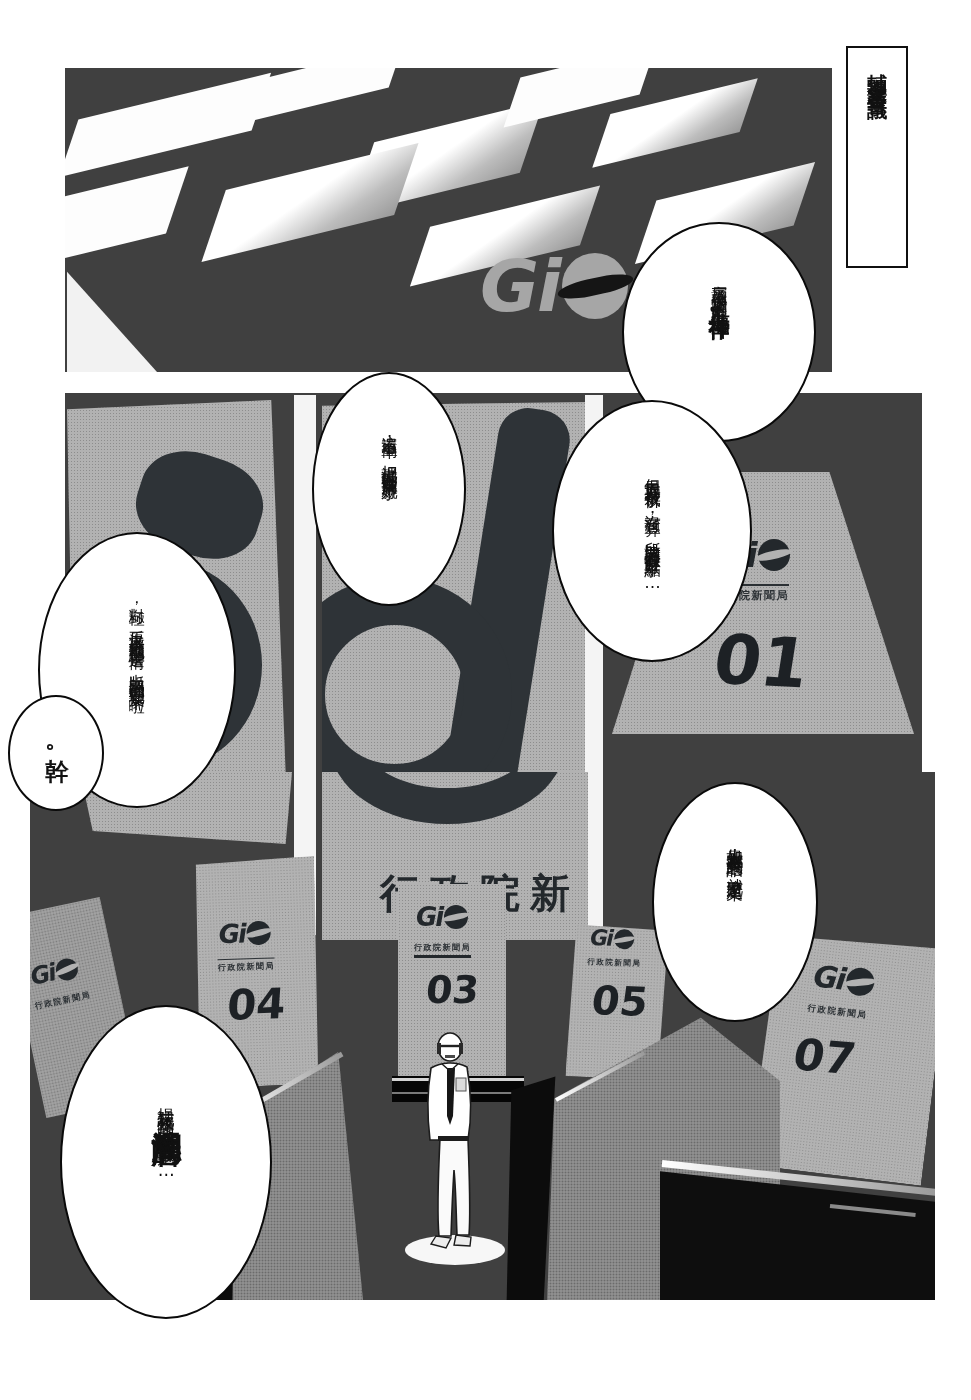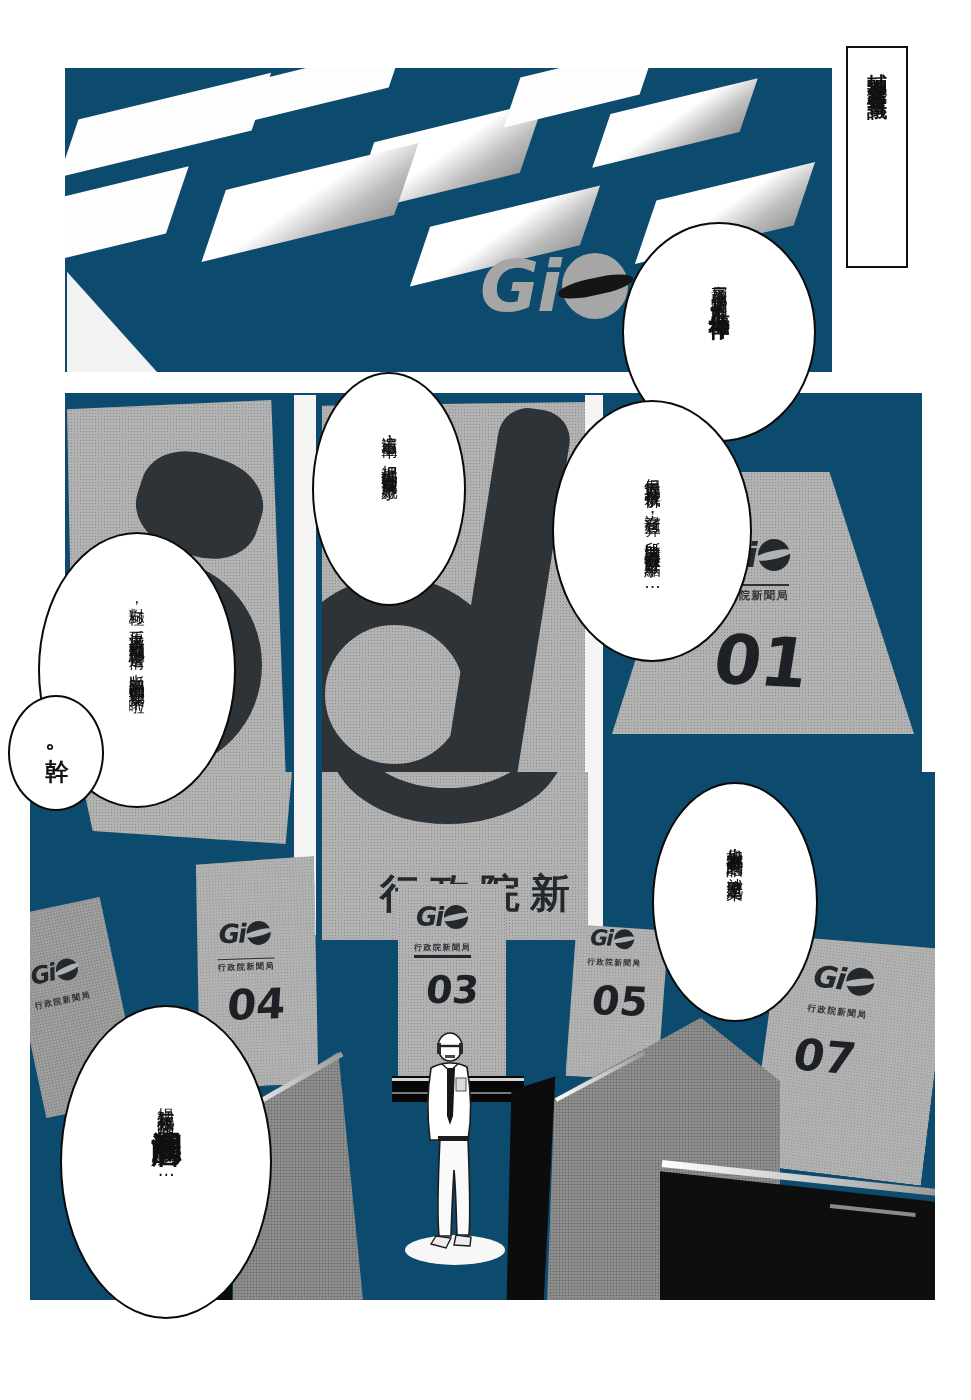--- a/index.html
+++ b/index.html
@@ -1,19 +1,19 @@
 <!DOCTYPE html>
 <html><head>
 <meta charset="utf-8">
 <style>
   html,body{margin:0;padding:0;background:#e8e8e8;}
   .page{position:relative;width:971px;height:1400px;background:#ffffff;overflow:hidden;
         font-family:"DejaVu Sans","Liberation Sans",sans-serif;}
   .abs{position:absolute;}
-  .panel{position:absolute;background:#0c4a6e;overflow:hidden;}
+  .panel{position:absolute;background:#404040;overflow:hidden;}
   
   .ht{background-color:#b2b2b2;background-image:radial-gradient(#8d8d8d 0.8px,transparent 0.95px);background-size:3px 3px;}
   .ht2{background-color:#a2a2a2;background-image:radial-gradient(#7c7c7c 0.9px,transparent 1.05px);background-size:3px 3px;}
   .ht3{background-color:#8f8f8f;background-image:radial-gradient(#6b6b6b 0.9px,transparent 1.05px);background-size:3px 3px;}
   
   .vtext{writing-mode:vertical-rl;text-orientation:upright;line-height:1.08;color:#111;}
   
   .bubble{position:absolute;background:#fff;border:2.5px solid #0a0a0a;border-radius:50%;
           display:flex;align-items:center;justify-content:center;text-align:start;}
   .bubble .vtext{font-size:16px;letter-spacing:2px;}

